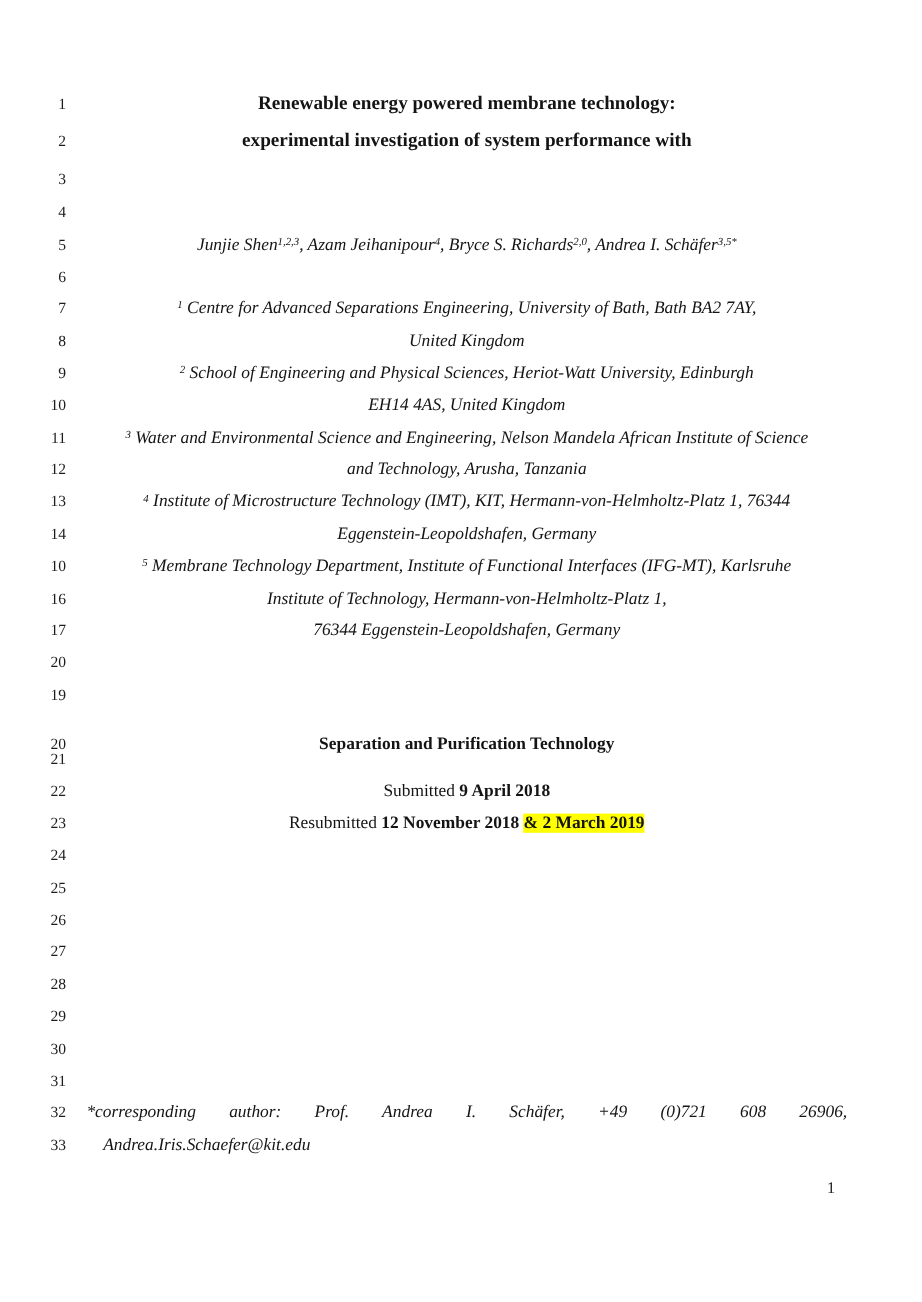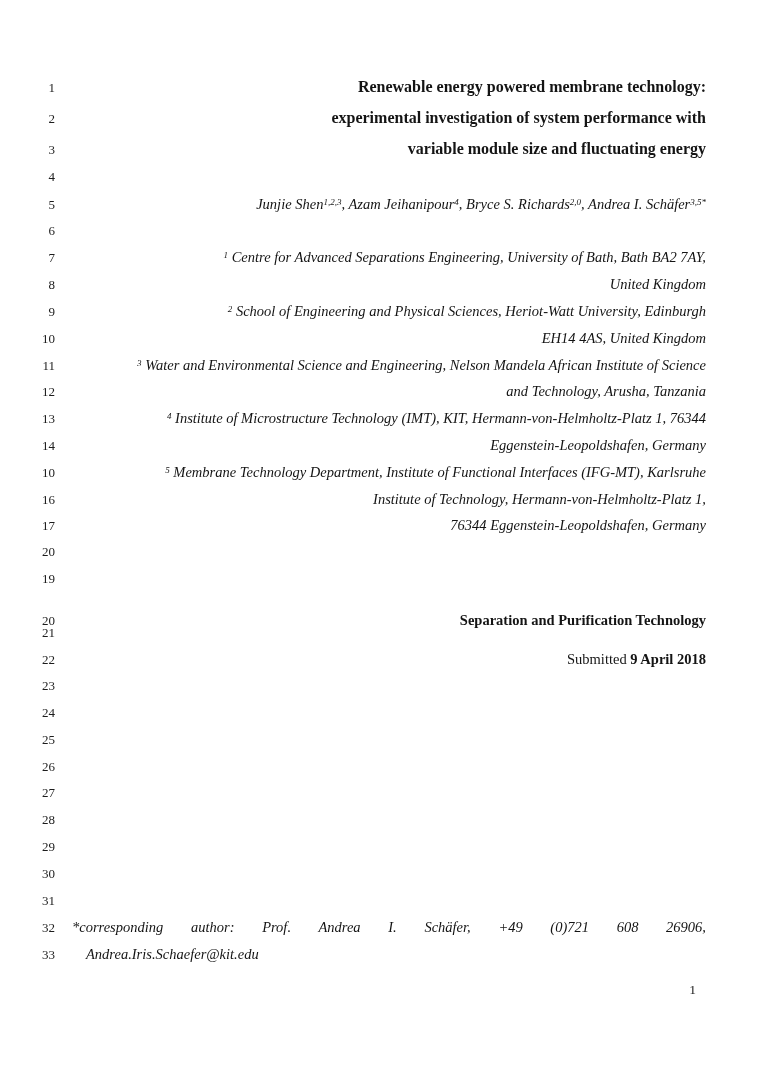--- a/index.html
+++ b/index.html
@@ -14,21 +14,21 @@
   .rows { position: absolute; top: 71px; left: 0; right: 0; }
   .row { display: flex; align-items: baseline; }
   .h-lg { height: 31px; line-height: 31px; }
   .h-md { height: 26.8px; line-height: 26.8px; }
   .ln {
     flex: none; width: 55px; text-align: right;
     font-size: 13px; color: #1c1c1c; font-style: normal; font-weight: normal;
   }
   .content {
     flex: none; width: 634px; margin-left: 17px;
-    text-align: right; font-size: 14.5px;
+    text-align: center; font-size: 14.5px;
   }
   .title-text { font-weight: bold; font-size: 16px; }
   .it { font-style: italic; }
   .b { font-weight: bold; margin-top: 14px; }
   .hl { background: #ffff00; }
   sup {
     font-size: 9px; line-height: 0; position: relative; top: -0.45em;
     vertical-align: baseline;
     font-style: italic;
   }
@@ -50,21 +50,20 @@
       <div class="content title-text">Renewable energy powered membrane technology:</div>
     </div>
 
     <div class="row h-lg">
       <div class="ln">2</div>
       <div class="content title-text">experimental investigation of system performance with</div>
     </div>
 
     <div class="row h-lg">
       <div class="ln">3</div>
-      <div class="content title-text">variable module size and fluctuating energy</div>
     </div>
 
     <div class="row h-md">
       <div class="ln">4</div>
       <div class="content"></div>
     </div>
 
     <div class="row h-md">
       <div class="ln">5</div>
       <div class="content it"><span>Junjie Shen</span><sup>1,2,3</sup><span>, Azam Jeihanipour</span><sup>4</sup><span>, Bryce S. Richards</span><sup>2,0</sup><span>, Andrea I. Schäfer</span><sup>3,5*</sup></div>
@@ -150,20 +149,21 @@
       <div class="content"></div>
     </div>
 
     <div class="row h-md">
       <div class="ln">22</div>
       <div class="content"><span>Submitted </span><span class="b">9 April 2018</span></div>
     </div>
 
     <div class="row h-md">
       <div class="ln">23</div>
+      <div class="content"><span>Resubmitted </span><span class="b">12 November 2018 </span><span class="b hl">&amp; 2 March 2019</span></div>
     </div>
 
     <div class="row h-md">
       <div class="ln">24</div>
       <div class="content"></div>
     </div>
 
     <div class="row h-md">
       <div class="ln">25</div>
       <div class="content"></div>

